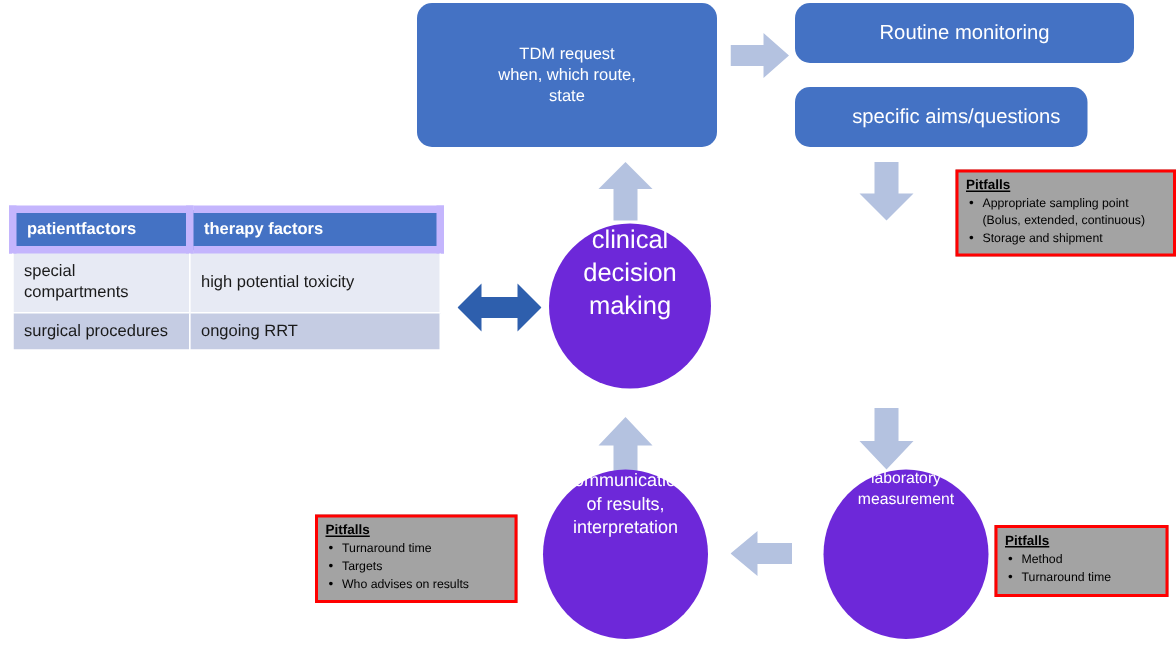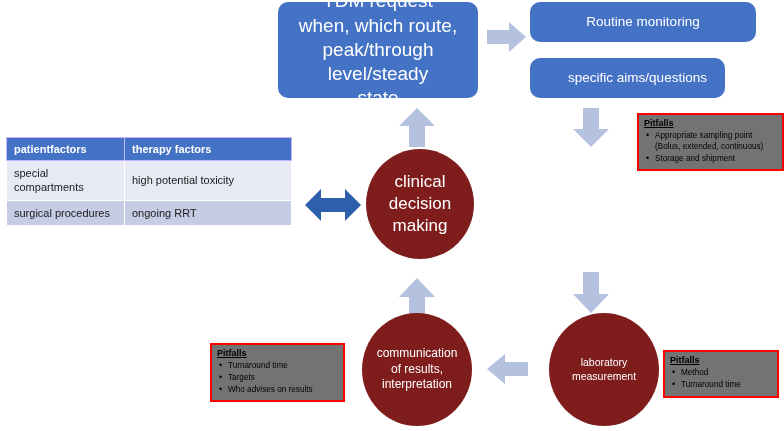--- a/index.html
+++ b/index.html
@@ -33,43 +33,42 @@
     align-items: center;
     justify-content: center;
     text-align: center;
     line-height: 1.28;
     box-sizing: border-box;
     padding: 4px 8px;
   }
   .box-tdm {
     left: 278px; top: 2px;
     width: 200px; height: 96px;
-    font-size: 19px;
+    font-size: 11px;
     justify-content: center;
   }
   .box-routine {
     left: 530px; top: 2px;
     width: 226px; height: 40px;
     font-size: 13.5px;
   }
   .box-specific {
     left: 530px; top: 58px;
     width: 195px; height: 40px;
     font-size: 13.5px;
     padding-left: 28px;
   }
 
   
   .circle {
     position: absolute;
-    background: #7f1d1d;
+    background: #6d28d9;
     color: #ffffff;
     border-radius: 50%;
     display: flex;
-    align-items: center;
     justify-content: center;
     text-align: center;
     box-sizing: border-box;
     line-height: 1.3;
   }
   .c-central {
     left: 366px; top: 149px;
     width: 108px; height: 110px;
     font-size: 17px;
   }
@@ -110,38 +109,38 @@
     font-size: 11px;
     table-layout: fixed;
   }
   .factor-table th {
     background: #4472c4;
     color: #ffffff;
     text-align: left;
     font-weight: bold;
     padding: 5px 7px;
     font-size: 11px;
-    border: 1px solid #c4b5fd;
+    border: 5px solid #c4b5fd;
   }
   .factor-table td {
     padding: 5px 7px;
     vertical-align: middle;
     border: 1px solid #ffffff;
     color: #1a1a1a;
     line-height: 1.3;
   }
   .factor-table tr.band-a td { background: #c5cce3; }
   .factor-table tr.band-b td { background: #e7eaf4; }
   .factor-table col.c1 { width: 118px; }
   .factor-table col.c2 { width: 167px; }
 
   
   .pitfall {
     position: absolute;
-    background: #737373;
+    background: #a3a3a3;
     border: 2px solid #ff0000;
     box-sizing: border-box;
     padding: 3px 5px 4px 5px;
     font-size: 8.2px;
     line-height: 1.32;
     color: #000000;
   }
   .pitfall .pf-title {
     font-weight: bold;
     text-decoration: underline;
@@ -172,21 +171,20 @@
 </style>
 </head>
 <body>
 
 <div class="canvas">
 
   <div class="box box-tdm">
     <div>
       <div>TDM request</div>
       <div>when, which route,</div>
-      <div>peak/through level/steady</div>
       <div>state</div>
     </div>
   </div>
 
   <div class="box box-routine">
     <span>Routine monitoring</span>
   </div>
 
   <div class="box box-specific">
     <span>specific aims/questions</span>

